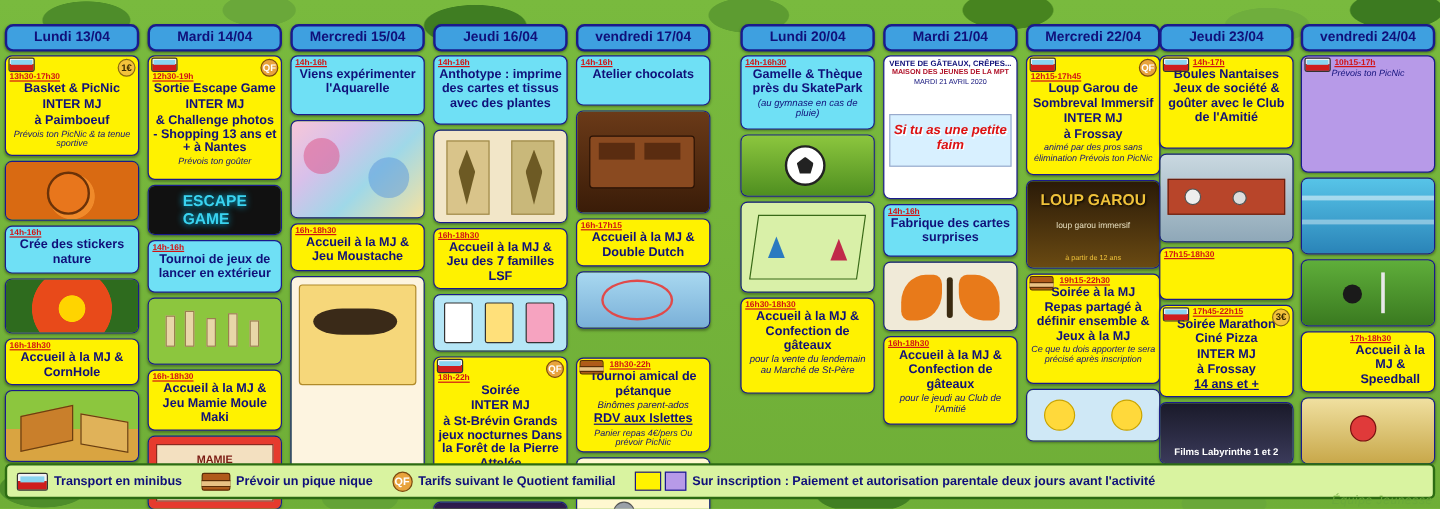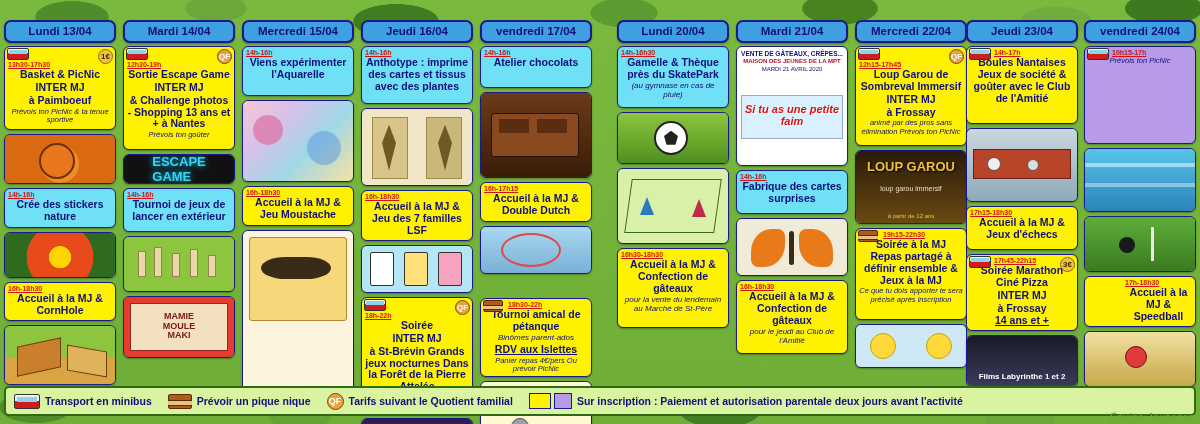--- a/index.html
+++ b/index.html
@@ -208,36 +208,40 @@
     <div class="cards">
       <div class="card yellow" style="min-height:104px;">
         <span class="bus"></span>
         <span class="badge-qf">QF</span>
         <span class="time" style="margin-top:12px;">12h30-19h</span>
         <span class="ttl">Sortie Escape Game</span>
         <span class="ttl sc">INTER MJ</span>
         <span class="ttl">&amp; Challenge photos - Shopping 13 ans et + à Nantes</span>
         <span class="note">Prévois ton goûter</span>
       </div>
-      <div class="photo" style="height:30px;">
+      <div class="photo" style="height:42px;">
         <div class="ph" style="background:#111;"></div>
         <div style="position:absolute;inset:0;display:flex;align-items:center;justify-content:center;color:#3ad3f0;font-weight:bold;font-size:13px;text-shadow:0 0 6px #0cf;font-family:'Liberation Sans',sans-serif;">ESCAPE<br>GAME</div>
       </div>
       <div class="card cyan" style="min-height:44px;">
         <span class="time">14h-16h</span>
         <span class="ttl">Tournoi de jeux de lancer en extérieur</span>
       </div>
       <div class="photo" style="height:56px;">
         <div class="ph" style="background:linear-gradient(#8cc63e 0 100%);"></div>
         <div style="position:absolute;left:14px;top:14px;width:8px;height:26px;background:#e8d7a8;border:1px solid #9a8050;"></div>
         <div style="position:absolute;left:30px;top:10px;width:8px;height:30px;background:#e8d7a8;border:1px solid #9a8050;"></div>
         <div style="position:absolute;left:48px;top:16px;width:8px;height:24px;background:#e8d7a8;border:1px solid #9a8050;"></div>
         <div style="position:absolute;left:66px;top:12px;width:8px;height:28px;background:#e8d7a8;border:1px solid #9a8050;"></div>
         <div style="position:absolute;left:84px;top:18px;width:8px;height:22px;background:#e8d7a8;border:1px solid #9a8050;"></div>
       </div>
+      <div class="card yellow" style="min-height:46px;">
+        <span class="time">16h-18h30</span>
+        <span class="ttl">Accueil à la MJ &amp; Jeu Mamie Moule Maki</span>
+      </div>
       <div class="photo" style="height:62px;">
         <div class="ph" style="background:#e63b2e;"></div>
         <div style="position:absolute;left:6px;top:6px;right:6px;bottom:6px;background:#f3e0c0;border:1px solid #8a2a20;"></div>
         <div style="position:absolute;inset:0;display:flex;align-items:center;justify-content:center;color:#7a1a12;font-weight:bold;font-size:9px;text-align:center;line-height:1.05;">MAMIE<br>MOULE<br>MAKI</div>
       </div>
     </div>
   </div>
 
   <div class="day-col" style="left:238px;">
     <div class="day-head">Mercredi 15/04</div>
@@ -441,21 +445,20 @@
         <span class="ttl">Boules Nantaises Jeux de société &amp; goûter avec le Club de l'Amitié</span>
       </div>
       <div class="photo" style="height:74px;">
         <div class="ph" style="background:linear-gradient(#c9d8e0,#8fa8b8);"></div>
         <div style="position:absolute;left:6px;top:20px;right:6px;height:30px;background:#b8452a;border:1px solid #6a2010;"></div>
         <div style="position:absolute;left:20px;top:28px;width:14px;height:14px;border-radius:50%;background:#eee;border:1px solid #555;"></div>
         <div style="position:absolute;left:60px;top:30px;width:12px;height:12px;border-radius:50%;background:#ddd;border:1px solid #555;"></div>
       </div>
       <div class="card yellow" style="min-height:44px;">
         <span class="time">17h15-18h30</span>
-        <span class="ttl">Accueil à la MJ &amp; Jeux d'échecs</span>
       </div>
       <div class="card yellow" style="min-height:74px;">
         <span class="bus"></span>
         <span class="badge-eur">3€</span>
         <span class="time" style="margin-left:24px;">17h45-22h15</span>
         <span class="ttl">Soirée Marathon Ciné Pizza</span>
         <span class="ttl sc">INTER MJ</span>
         <span class="ttl">à Frossay</span>
         <span class="ttl" style="text-decoration:underline;">14 ans et +</span>
       </div>

